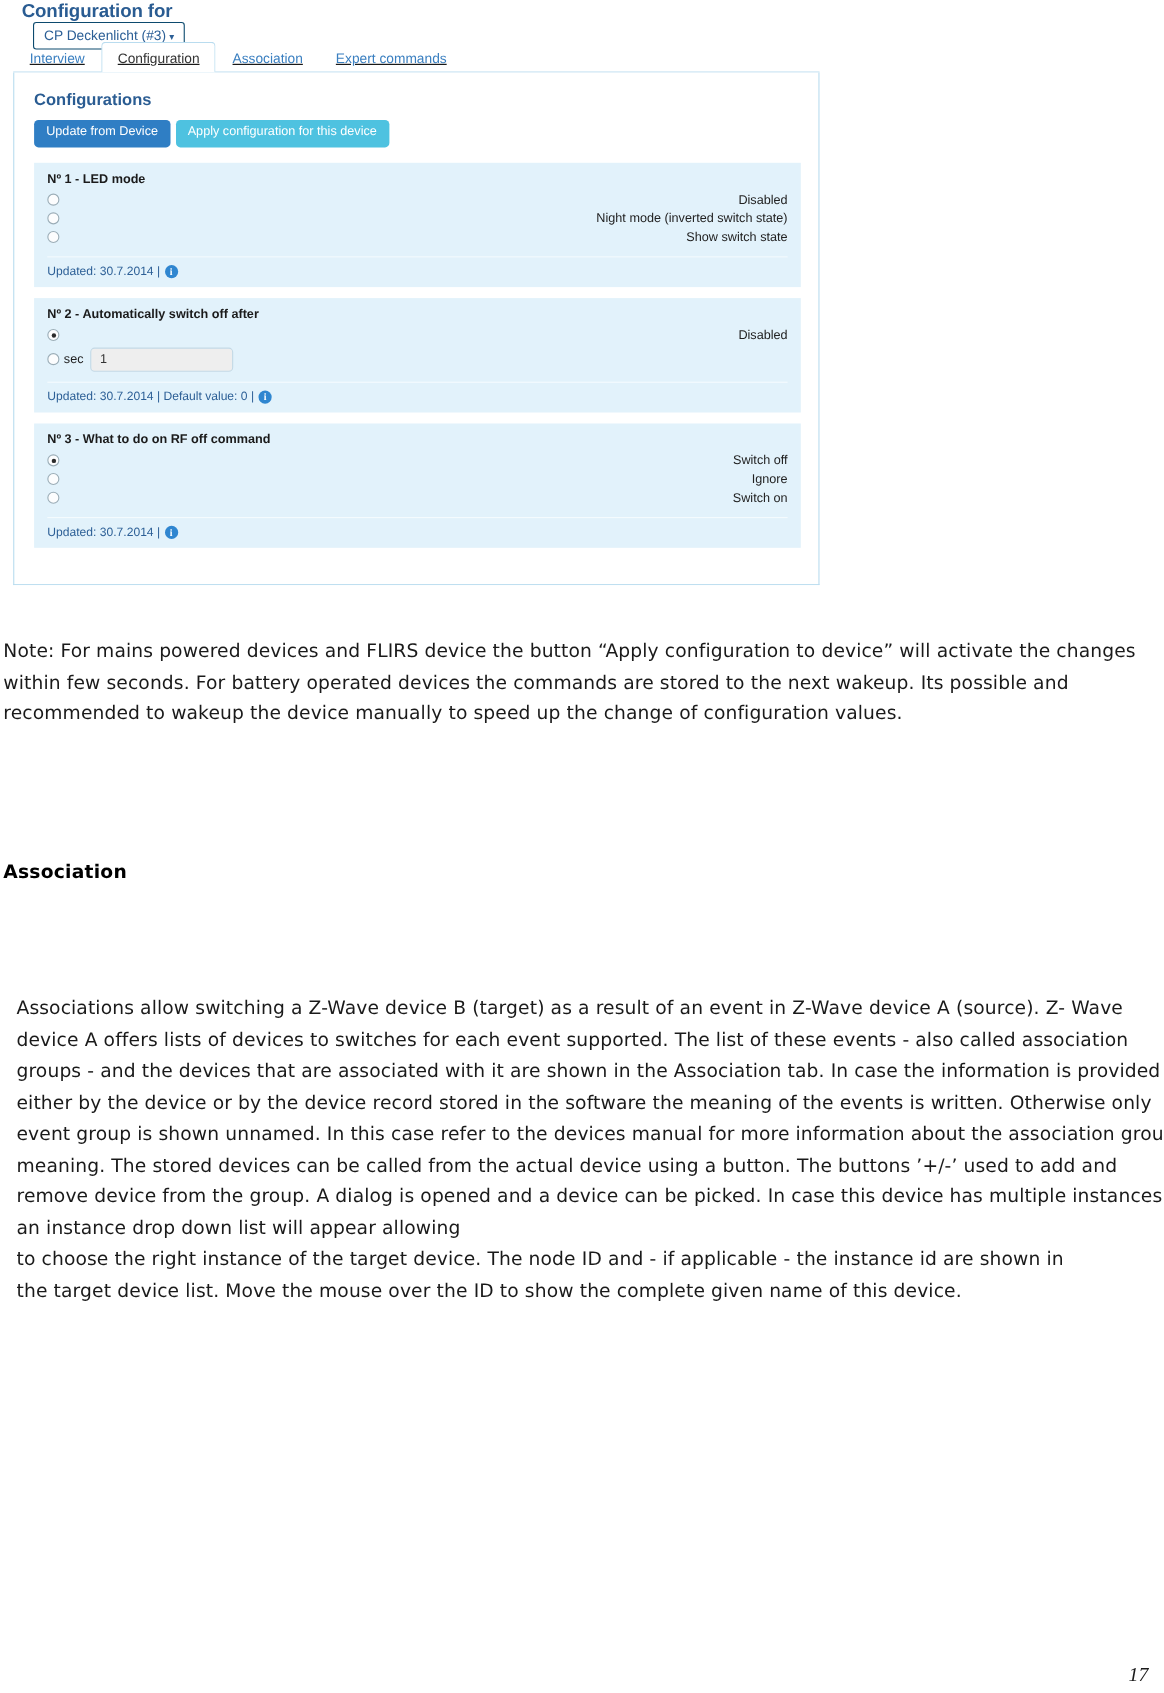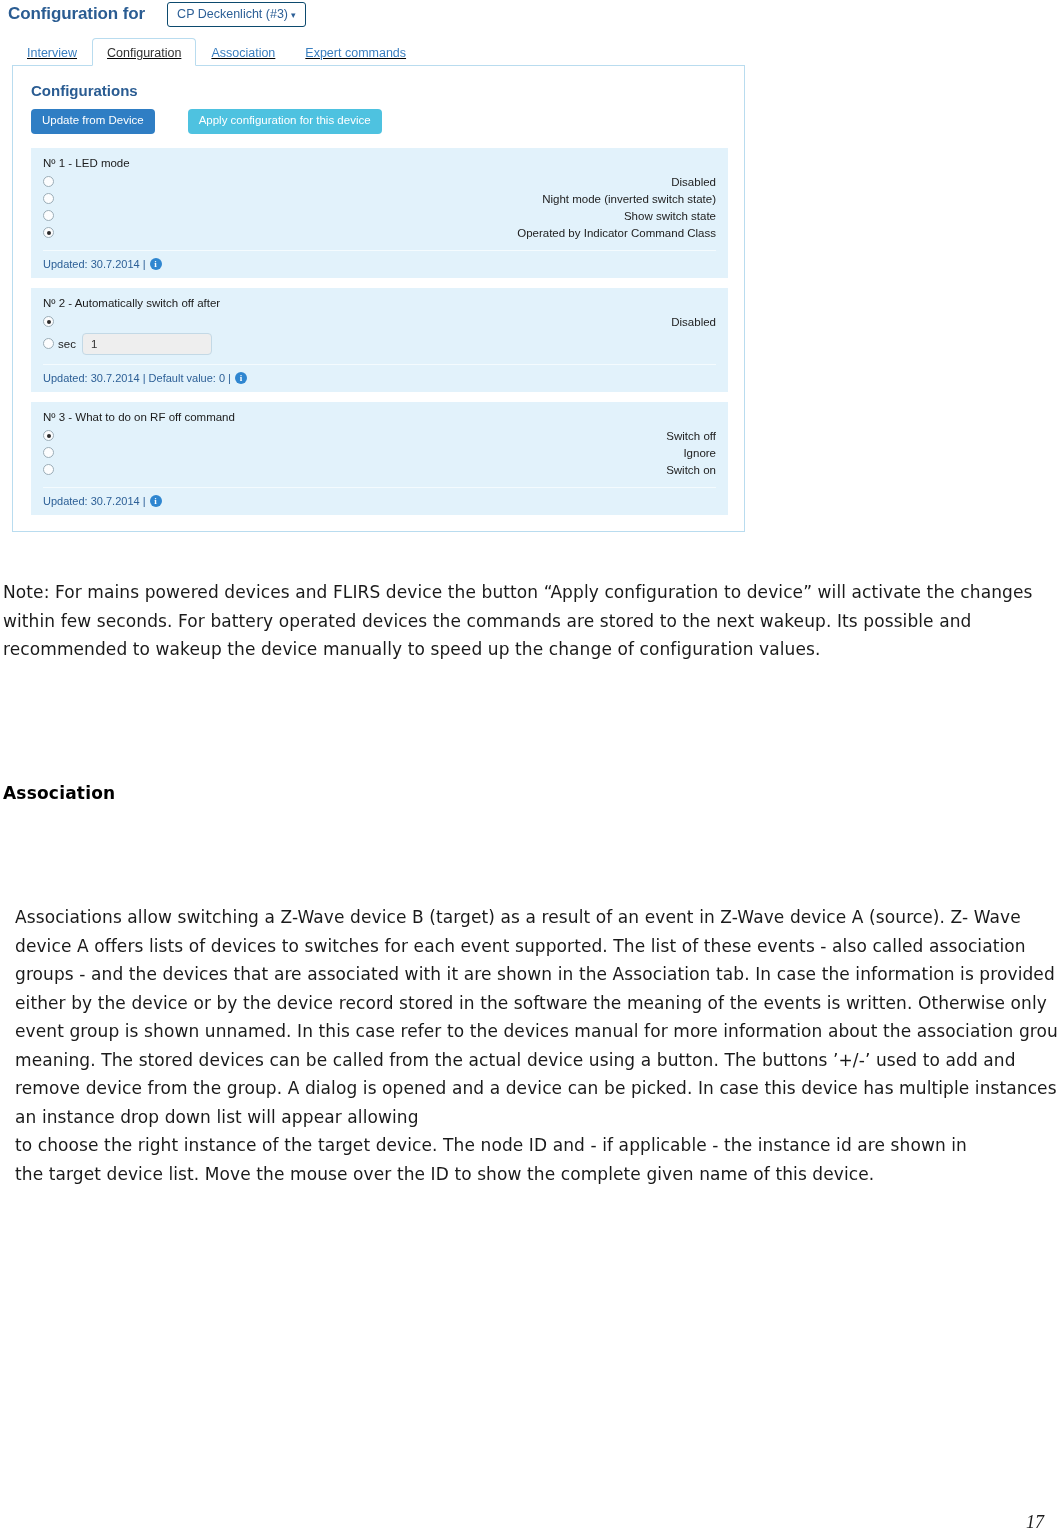--- a/index.html
+++ b/index.html
@@ -26,20 +26,21 @@
     overflow: hidden;
     background: #fff;
   }
   .shot-header {
     position: absolute;
     left: 8px;
     top: 0px;
     height: 28px;
     display: flex;
     align-items: center;
+    flex-direction: column;
   }
   .shot-title {
     font-family: "Liberation Sans", sans-serif;
     font-size: 17px;
     font-weight: bold;
     color: #2a5c92;
     letter-spacing: -0.1px;
   }
   .device-dropdown {
     margin-left: 22px;
@@ -121,33 +122,33 @@
     font-size: 11.5px;
     color: #fff;
     border: none;
     border-radius: 4px;
     padding: 6px 11px 7px 11px;
     line-height: 1;
     white-space: nowrap;
     cursor: pointer;
   }
   .btn-primary { background: #2f7ec4; }
-  .btn-info { background: #4ec2e0; margin-left: 28px; }
+  .btn-info { background: #4ec2e0; }
 
   .cfg-block {
     background: #e2f2fb;
     padding: 9px 12px 8px 12px;
     margin-bottom: 10px;
     box-sizing: border-box;
     width: 697px;
   }
   .cfg-title {
     font-family: "Liberation Sans", sans-serif;
     font-size: 11.5px;
-    font-weight: normal;
+    font-weight: bold;
     color: #1b1b1b;
     margin-bottom: 5px;
   }
   .opt {
     display: flex;
     align-items: center;
     font-family: "Liberation Sans", sans-serif;
     font-size: 11.5px;
     color: #222;
     line-height: 16px;
@@ -298,24 +299,20 @@
           <span>Disabled</span>
         </label>
         <label class="opt">
           <span class="radio"></span>
           <span>Night mode (inverted switch state)</span>
         </label>
         <label class="opt">
           <span class="radio"></span>
           <span>Show switch state</span>
         </label>
-        <label class="opt">
-          <span class="radio on"></span>
-          <span>Operated by Indicator Command Class</span>
-        </label>
         <div class="cfg-sep"></div>
         <div class="cfg-updated">
           <span>Updated: 30.7.2014 |</span>
           <span class="info-icon">i</span>
         </div>
       </div>
 
       <div class="cfg-block">
         <div class="cfg-title">Nº 2 - Automatically switch off after</div>
         <label class="opt">

